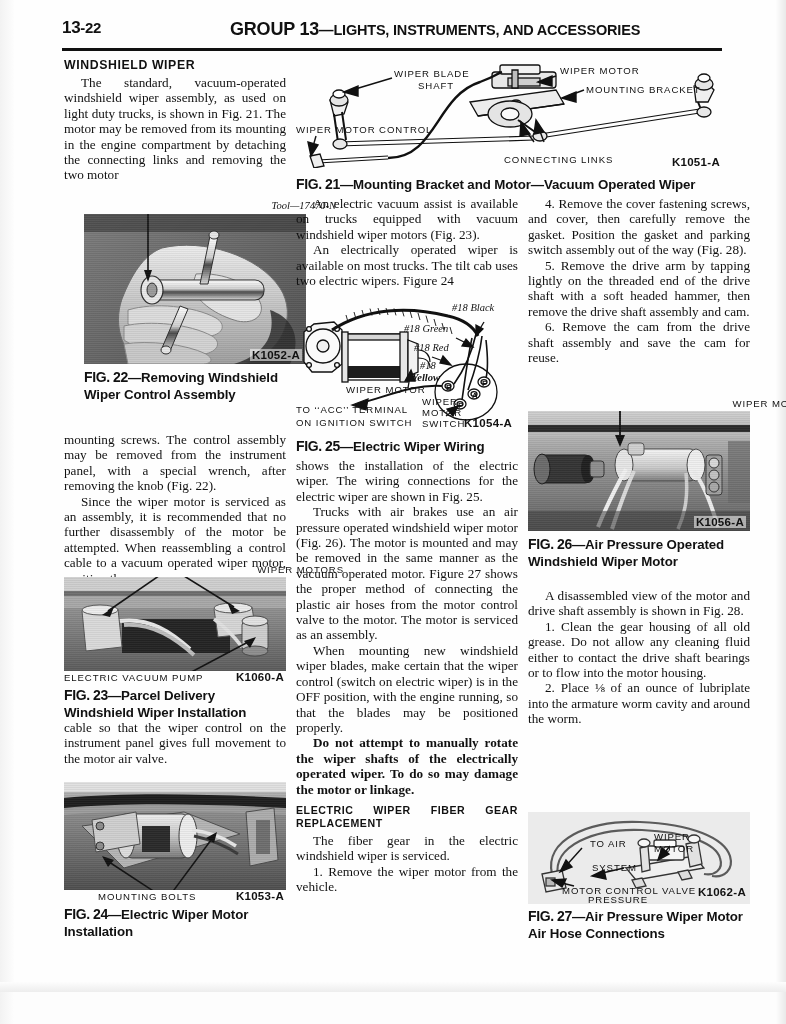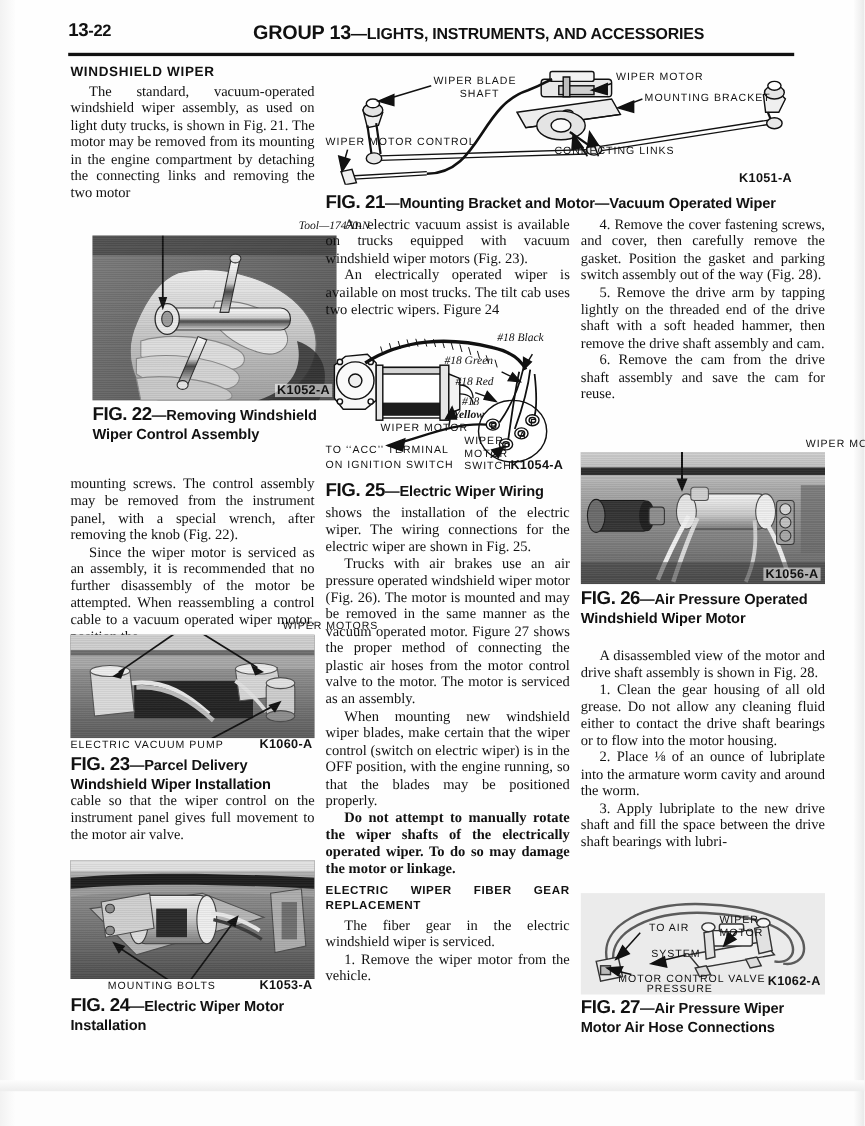--- a/index.html
+++ b/index.html
@@ -59,21 +59,21 @@
     margin:0 0 3px 0;line-height:14px;
   }
   .sec-head.sm{font-size:10.6px;letter-spacing:0.55px;line-height:13px;}
 
   
   .figcap{
     font-family:"Liberation Sans", sans-serif;
     font-weight:bold;line-height:16.5px;margin:5px 0 0 0;
     font-size:13.3px;letter-spacing:-0.1px;
   }
-  .figcap .fignum{font-size:17px;letter-spacing:-0.4px;text-align:center;}
+  .figcap .fignum{font-size:14px;letter-spacing:-0.4px;text-align:center;}
 
   
   .fig{position:absolute;}
   .photo{
     position:relative;overflow:hidden;
     background:#9a9a9a;
     filter:grayscale(100%);
   }
   .photo .grain{position:absolute;inset:0;
     background-image:
@@ -334,21 +334,21 @@
           <path d="M225 66 L234 78 L224 80 Z"></path>
           <line x1="20" y1="80" x2="16" y2="94"></line>
           <path d="M15 100 L12 86 L22 89 Z"></path>
         </g>
       </svg>
       <div class="lbl" style="left:98px;top:12px;">WIPER BLADE</div>
       <div class="lbl" style="left:122px;top:24px;">SHAFT</div>
       <div class="lbl" style="left:264px;top:9px;">WIPER MOTOR</div>
       <div class="lbl" style="left:290px;top:28px;">MOUNTING BRACKET</div>
       <div class="lbl" style="left:0px;top:68px;">WIPER MOTOR CONTROL</div>
-      <div class="lbl" style="left:208px;top:76px;">CONNECTING LINKS</div>
+      <div class="lbl" style="left:208px;top:98px;">CONNECTING LINKS</div>
       <div class="kcode" style="right:2px;top:100px;">K1051-A</div>
     </div>
     <p class="figcap" style="margin-top:8px;"><span class="fignum">FIG. 21</span><span>—Mounting Bracket and Motor—Vacuum Operated Wiper</span></p>
   </div>
 
   <div class="col col2">
     <p class="body">An electric vacuum assist is available on trucks equipped with vacuum windshield wiper motors (Fig. 23).</p>
     <p class="body">An electrically operated wiper is available on most trucks. The tilt cab uses two electric wipers. Figure 24</p>
   </div>
 
@@ -513,21 +513,20 @@
       <div class="grain"></div>
       <div class="kcode" style="right:4px;bottom:3px;background:rgba(255,255,255,.55);padding:0 2px;">K1056-A</div>
     </div>
     <p class="figcap" style="margin-top:5px;"><span class="fignum">FIG. 26</span><span>—Air Pressure Operated Windshield Wiper Motor</span></p>
   </div>
 
   <div class="col" style="left:528px;top:588px;width:222px;">
     <p class="body">A disassembled view of the motor and drive shaft assembly is shown in Fig. 28.</p>
     <p class="body">1. Clean the gear housing of all old grease. Do not allow any cleaning fluid either to contact the drive shaft bearings or to flow into the motor housing.</p>
     <p class="body">2. Place ⅛ of an ounce of lubriplate into the armature worm cavity and around the worm.</p>
-    <p class="body">3. Apply lubriplate to the new drive shaft and fill the space between the drive shaft bearings with lubri-</p>
   </div>
 
   <div class="fig" style="left:528px;top:812px;width:222px;">
     <div style="position:relative;width:222px;height:92px;background:#ededed;">
       <svg width="222" height="92" viewBox="0 0 222 92">
         <rect width="222" height="92" fill="#ebebeb"></rect>
         <g stroke="#5b5b5b" fill="none" stroke-width="2.2">
 
           <path d="M24 62 C16 28 60 8 112 10 C164 12 196 26 202 44 C206 58 196 66 184 64"></path>
           <path d="M30 64 C24 34 66 16 114 18 C160 20 188 32 192 46 C196 58 186 64 176 62"></path>

